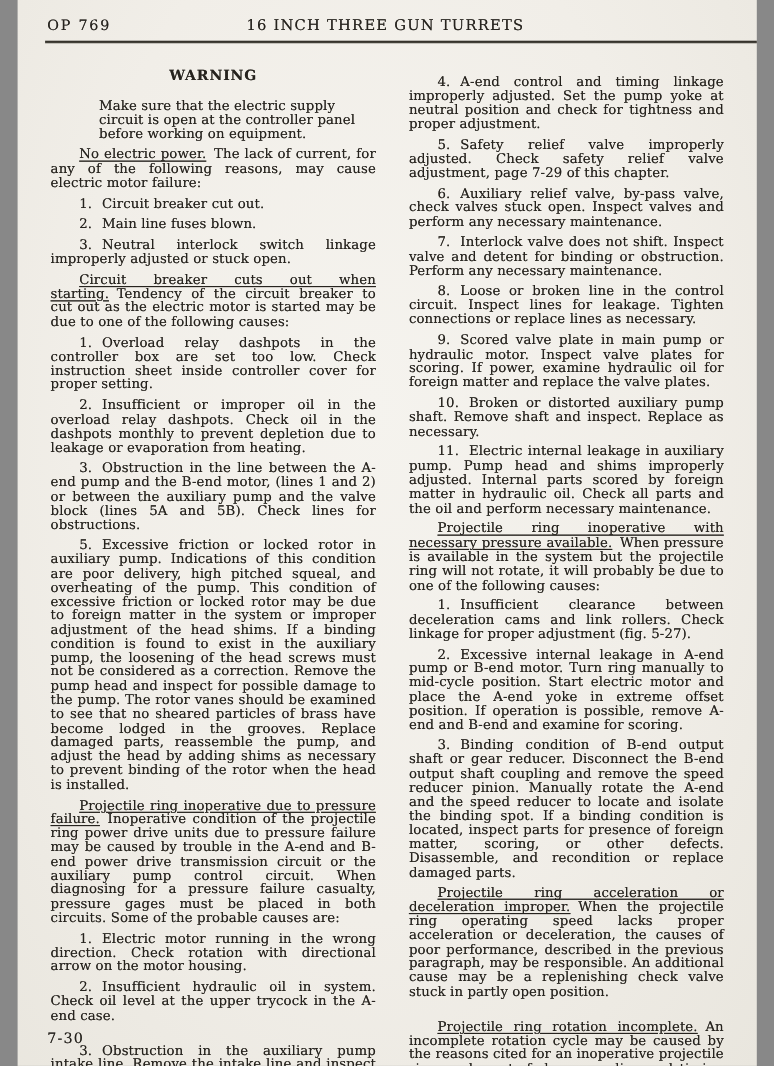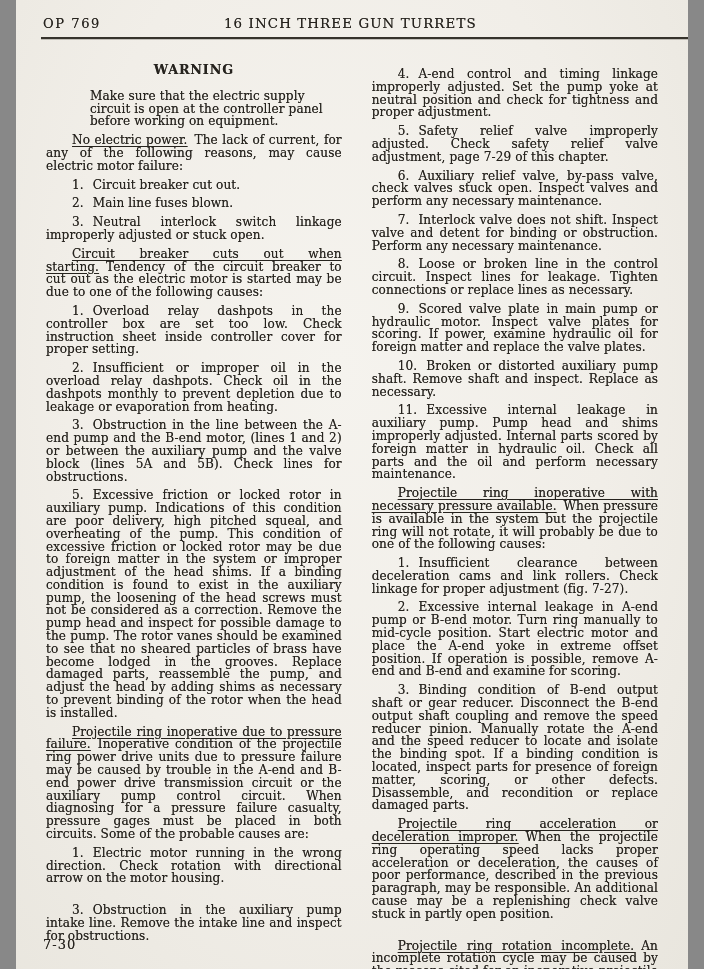--- a/index.html
+++ b/index.html
@@ -68,36 +68,37 @@
       <p class="para"><span class="lead">Circuit breaker cuts out when starting.</span><span>Tendency of the circuit breaker to cut out as the electric motor is started may be due to one of the following causes:</span></p>
 
       <p class="item"><span class="num">1.</span><span>Overload relay dashpots in the controller box are set too low.  Check instruction sheet inside controller cover for proper setting.</span></p>
       <p class="item"><span class="num">2.</span><span>Insufficient or improper oil in the overload relay dashpots.  Check oil in the dashpots monthly to prevent depletion due to leakage or evaporation from heating.</span></p>
       <p class="item"><span class="num">3.</span><span>Obstruction in the line between the A-end pump and the B-end motor, (lines 1 and 2) or between the auxiliary pump and the valve block (lines 5A and 5B).  Check lines for obstructions.</span></p>
       <p class="item"><span class="num">5.</span><span>Excessive friction or locked rotor in auxiliary pump.  Indications of this condition are poor delivery, high pitched squeal, and overheating of the pump. This condition of excessive friction or locked rotor may be due to foreign matter in the system or improper adjustment of the head shims.  If a binding condition is found to exist in the auxiliary pump, the loosening of the head screws must not be considered as a correction.  Remove the pump head and inspect for possible damage to the pump.  The rotor vanes should be examined to see that no sheared particles of brass have become lodged in the grooves.  Replace damaged parts, reassemble the pump, and adjust the head by adding shims as necessary to prevent binding of the rotor when the head is installed.</span></p>
 
       <p class="para"><span class="lead">Projectile ring inoperative due to pressure failure.</span><span>Inoperative condition of the projectile ring power drive units due to pressure failure may be caused by trouble in the A-end and B-end power drive transmission circuit or the auxiliary pump control circuit.  When diagnosing for a pressure failure casualty, pressure gages must be placed in both circuits. Some of the probable causes are:</span></p>
 
       <p class="item"><span class="num">1.</span><span>Electric motor running in the wrong direction.  Check rotation with directional arrow on the motor housing.</span></p>
+      <p class="item"><span class="num">2.</span><span>Insufficient hydraulic oil in system.  Check oil level at the upper trycock in the A-end case.</span></p>
       <p class="item gap-lg"><span class="num">3.</span><span>Obstruction in the auxiliary pump intake line. Remove the intake line and inspect for obstructions.</span></p>
     </div>
 
     <div class="col col-right">
       <p class="item"><span class="num">4.</span><span>A-end control and timing linkage improperly adjusted.  Set the pump yoke at neutral position and check for tightness and proper adjustment.</span></p>
       <p class="item"><span class="num">5.</span><span>Safety relief valve improperly adjusted.  Check safety relief valve adjustment, page 7-29 of this chapter.</span></p>
       <p class="item"><span class="num">6.</span><span>Auxiliary relief valve, by-pass valve, check valves stuck open.  Inspect valves and perform any necessary maintenance.</span></p>
       <p class="item"><span class="num">7.</span><span>Interlock valve does not shift.  Inspect valve and detent for binding or obstruction.  Perform any necessary maintenance.</span></p>
       <p class="item"><span class="num">8.</span><span>Loose or broken line in the control circuit. Inspect lines for leakage.  Tighten connections or replace lines as necessary.</span></p>
       <p class="item"><span class="num">9.</span><span>Scored valve plate in main pump or hydraulic motor.  Inspect valve plates for scoring.  If power, examine hydraulic oil for foreign matter and replace the valve plates.</span></p>
       <p class="item"><span class="num">10.</span><span>Broken or distorted auxiliary pump shaft. Remove shaft and inspect.  Replace as necessary.</span></p>
-      <p class="item"><span class="num">11.</span><span>Excessive internal leakage in auxiliary pump. Pump head and shims improperly adjusted.  Internal parts scored by foreign matter in hydraulic oil. Check all parts and the oil and perform necessary maintenance.</span></p>
+      <p class="item"><span class="num">11.</span><span>Electric internal leakage in auxiliary pump. Pump head and shims improperly adjusted.  Internal parts scored by foreign matter in hydraulic oil. Check all parts and the oil and perform necessary maintenance.</span></p>
 
       <p class="para"><span class="lead">Projectile ring inoperative with necessary pressure available.</span><span>When pressure is available in the system but the projectile ring will not rotate, it will probably be due to one of the following causes:</span></p>
 
-      <p class="item"><span class="num">1.</span><span>Insufficient clearance between deceleration cams and link rollers.  Check linkage for proper adjustment (fig. 7-27).</span></p>
+      <p class="item"><span class="num">1.</span><span>Insufficient clearance between deceleration cams and link rollers.  Check linkage for proper adjustment (fig. 5-27).</span></p>
       <p class="item"><span class="num">2.</span><span>Excessive internal leakage in A-end pump or B-end motor.  Turn ring manually to mid-cycle position.  Start electric motor and place the A-end yoke in extreme offset position.  If operation is possible, remove A-end and B-end and examine for scoring.</span></p>
       <p class="item"><span class="num">3.</span><span>Binding condition of B-end output shaft or gear reducer.  Disconnect the B-end output shaft coupling and remove the speed reducer pinion.  Manually rotate the A-end and the speed reducer to locate and isolate the binding spot.  If a binding condition is located, inspect parts for presence of foreign matter, scoring, or other defects.  Disassemble, and recondition or replace damaged parts.</span></p>
 
       <p class="para"><span class="lead">Projectile ring acceleration or deceleration improper.</span><span>When the projectile ring operating speed lacks proper acceleration or deceleration, the causes of poor performance, described in the previous paragraph, may be responsible.  An additional cause may be a replenishing check valve stuck in partly open position.</span></p>
 
       <p class="para gap-lg"><span class="lead">Projectile ring rotation incomplete.</span><span>An incomplete rotation cycle may be caused by the reasons cited for an inoperative projectile ring, or by out-of-phase coupling and timing (page 7-29) of this chapter.</span></p>
 
     </div>
 
   </div>

